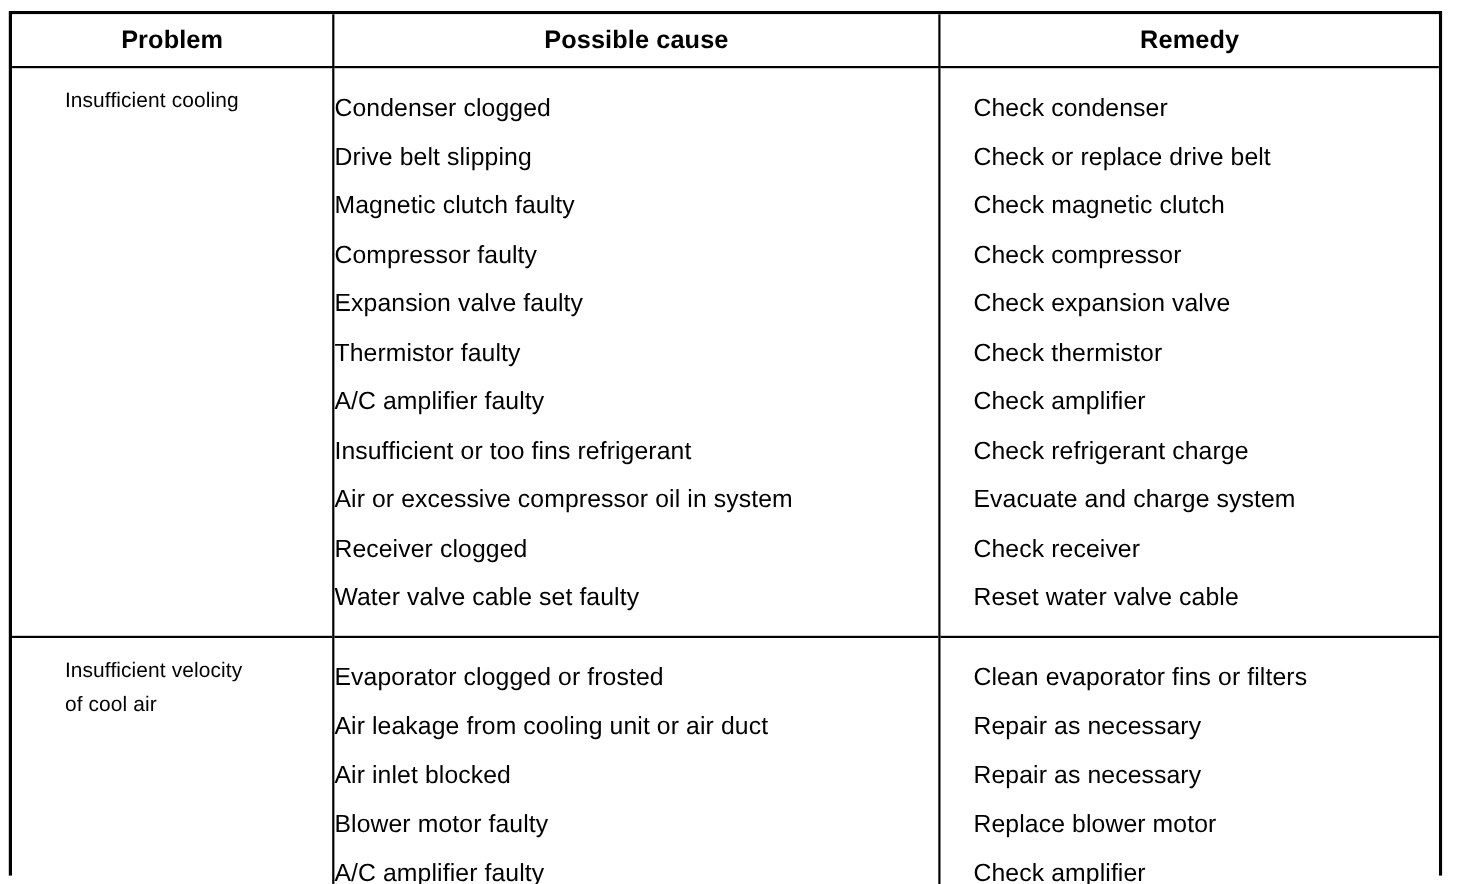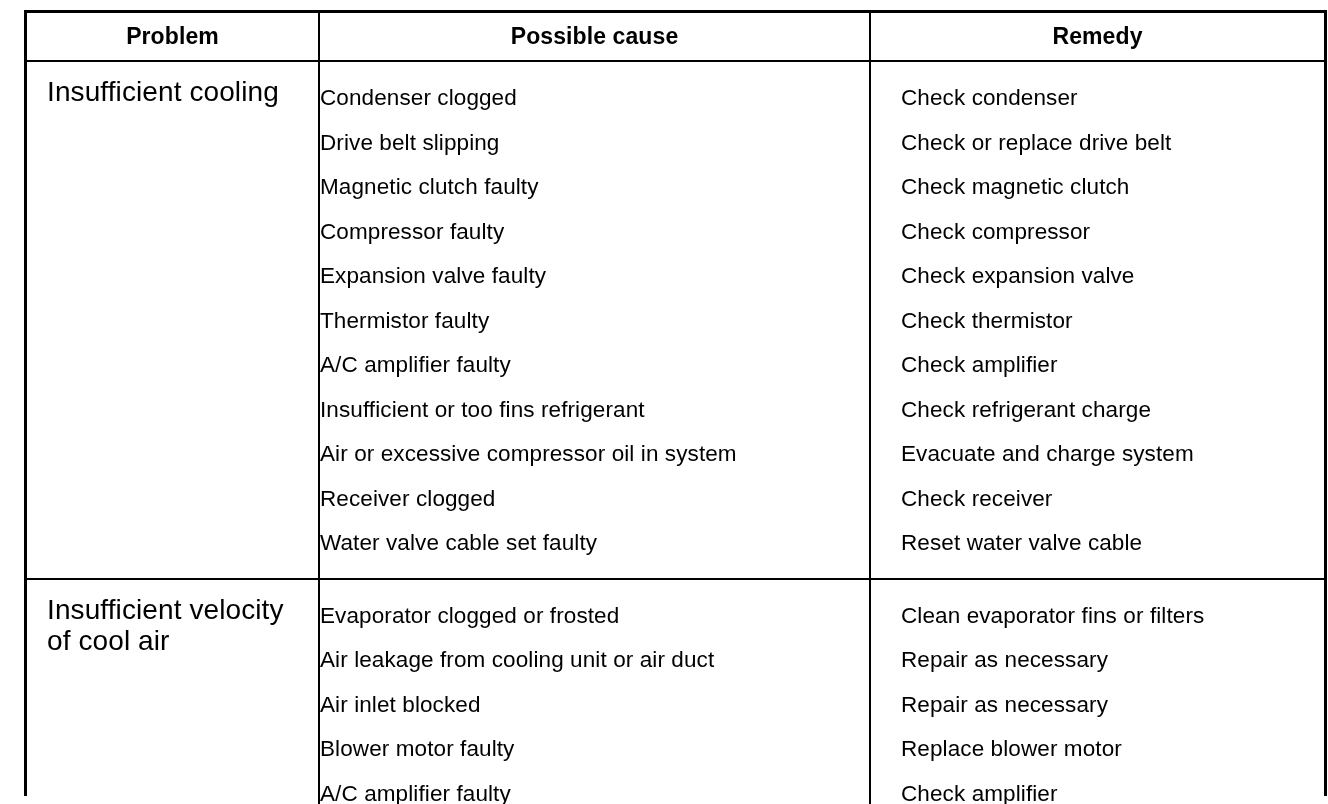--- a/index.html
+++ b/index.html
@@ -18,21 +18,21 @@
   .page {
     position: relative;
     width: 1328px;
     height: 804px;
     background: #ffffff;
   }
 
   
   .tbl-wrap {
     position: absolute;
-    left: 24px;
+    left: 8px;
     top: 10px;
     width: 1303px;
     height: 786px;
     box-sizing: border-box;
     border: 3px solid #000000;
     background: #ffffff;
   }
 
   table.trouble {
     width: 100%;
@@ -82,23 +82,24 @@
   .remedy-cell  .cell-pad { padding-left: 30px; padding-right: 8px; }
 
   .line {
     font-size: 22.5px;
     line-height: 44.5px;
     white-space: nowrap;
     letter-spacing: 0.1px;
   }
 
   .problem-title {
-    font-size: 28px;
+    font-size: 19px;
     line-height: 31px;
     letter-spacing: 0.1px;
+    margin-left: 28px;
   }
 
   
   .line, .problem-title, thead th {
     -webkit-font-smoothing: none;
   }
 </style>
 </head>
 <body>
 

